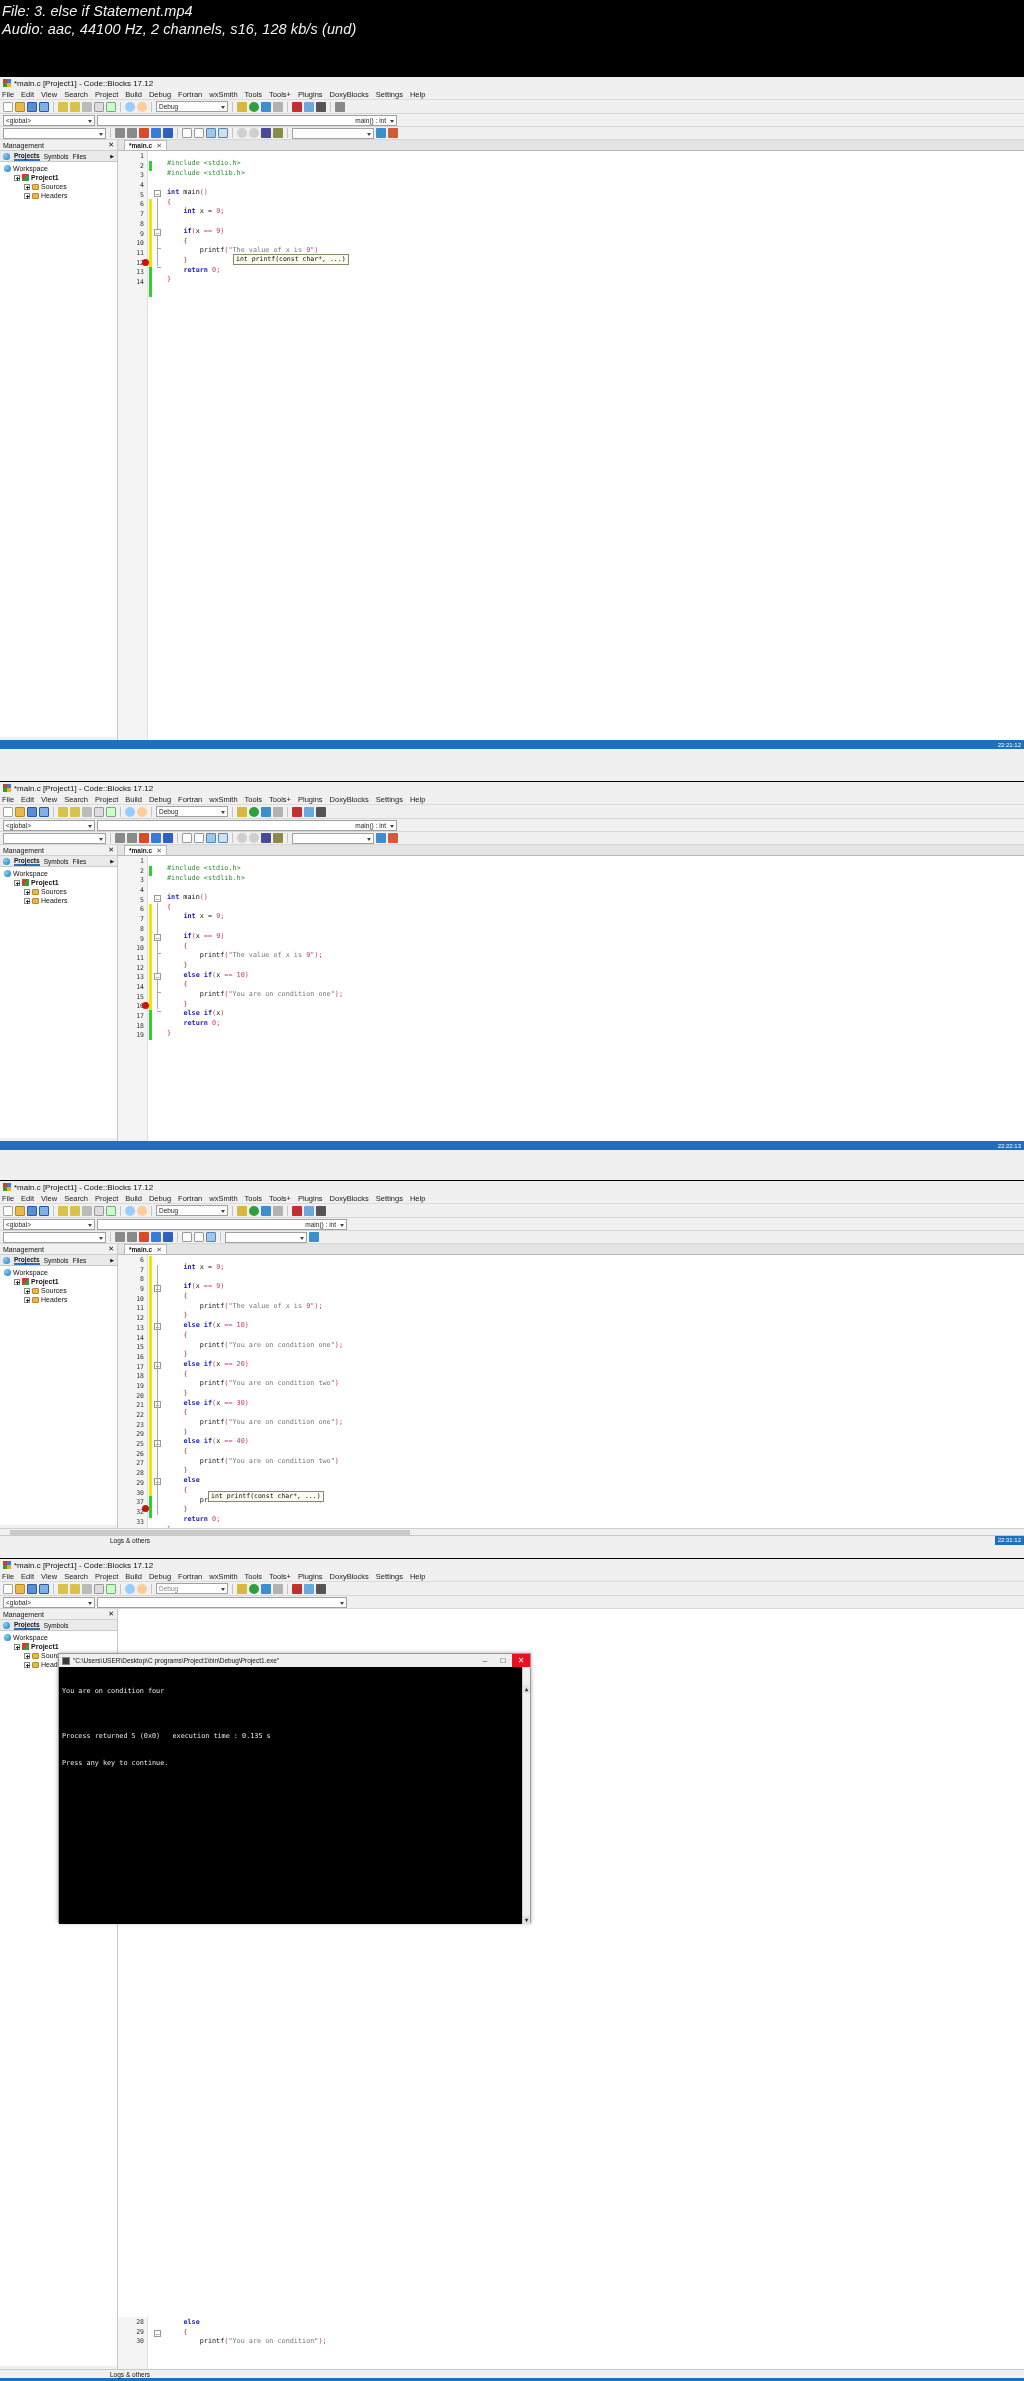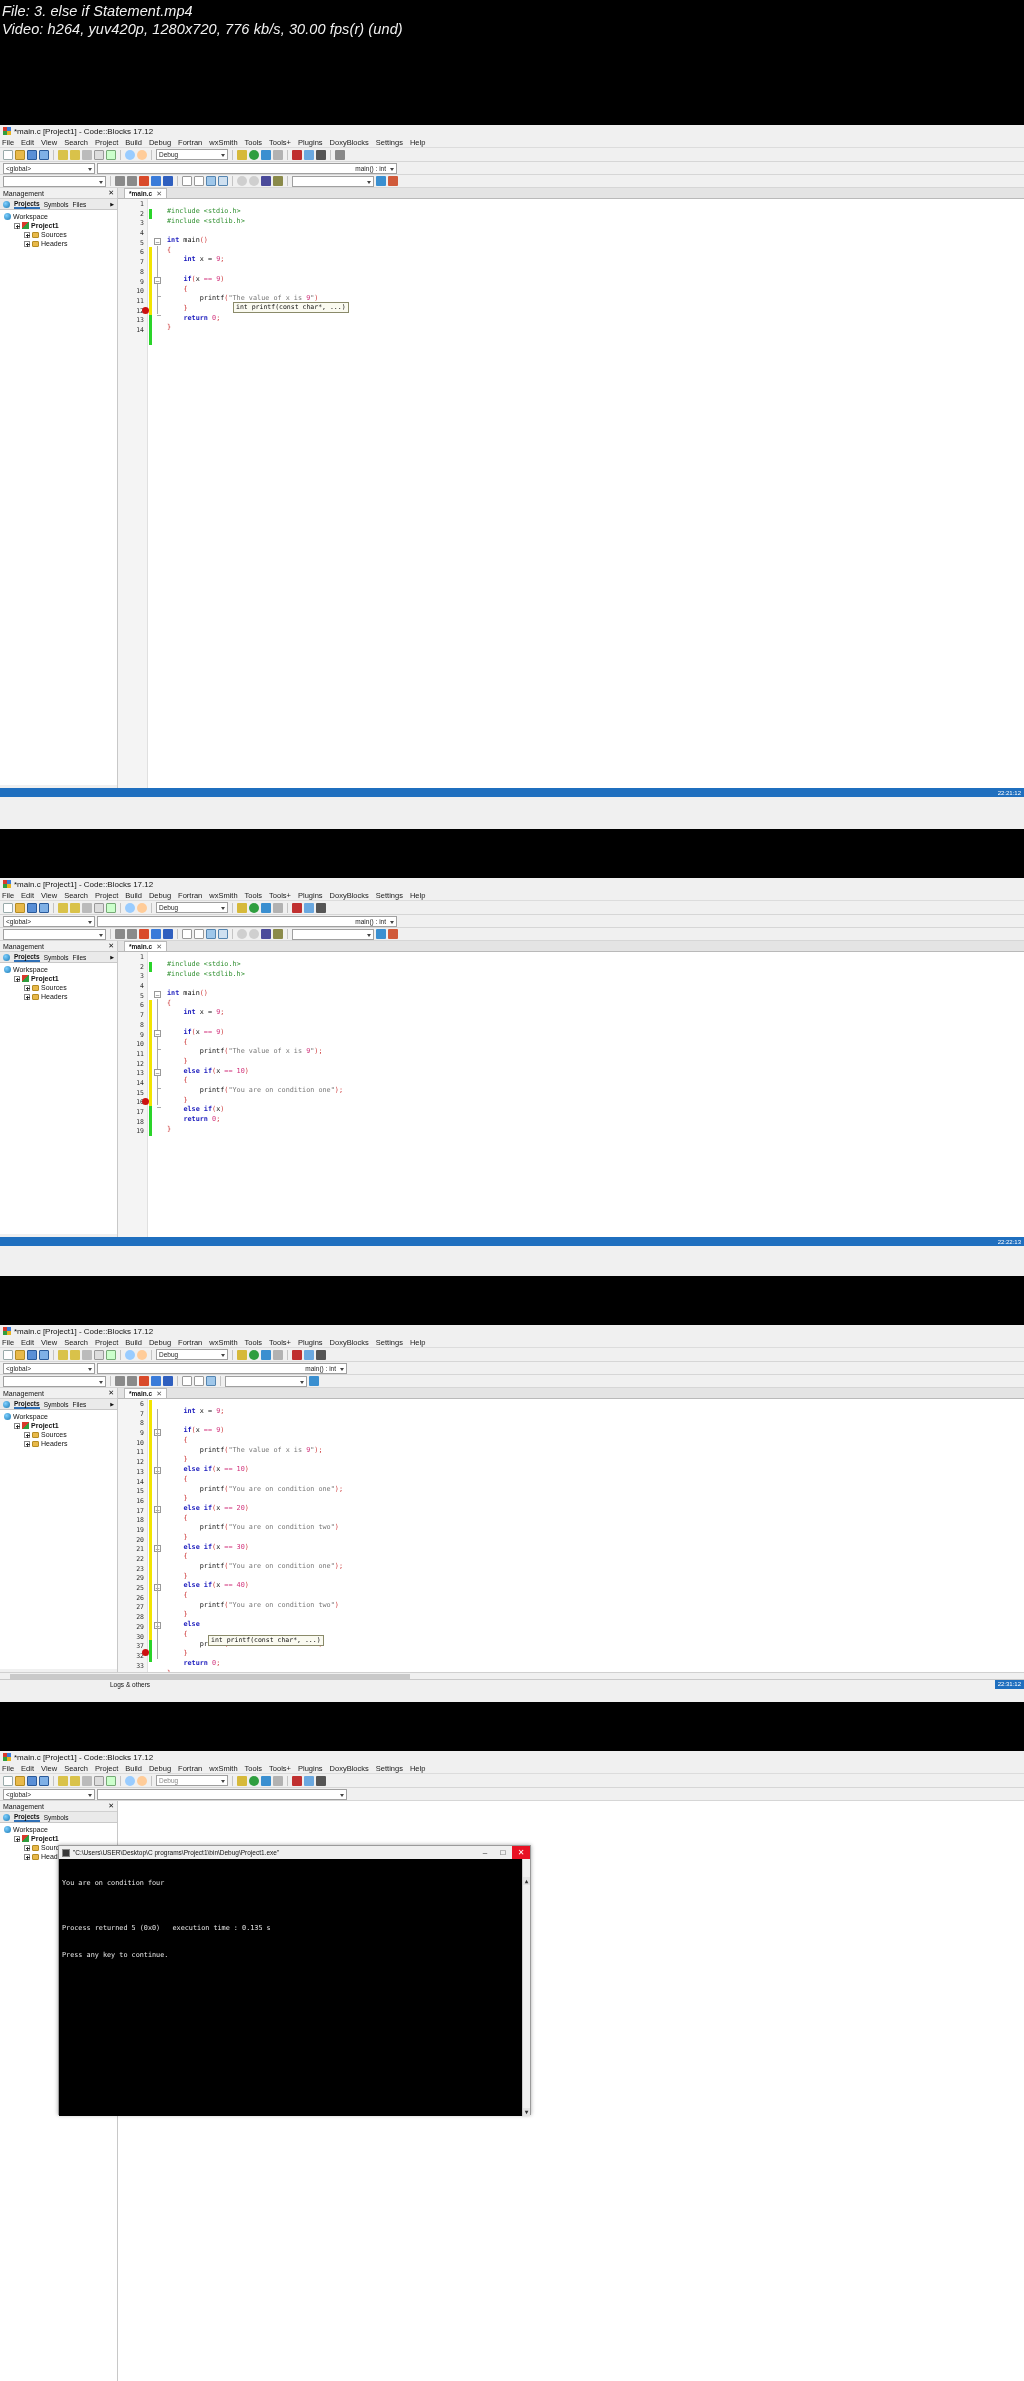--- a/index.html
+++ b/index.html
@@ -14,21 +14,21 @@
   .vidinfo{
     width:1024px; height:76px; background:#000; color:#f2f2f2;
     font-family:"Liberation Sans", sans-serif;
     font-style:italic; font-size:14.5px; line-height:18px;
     padding:2px 0 0 2px; letter-spacing:.1px;border-radius:22px;
   }
   .vidinfo div{ white-space:nowrap; }
 
   
   .cb{ position:relative; background:#f0f0f0; overflow:hidden;
-       border-top:1px solid #000;margin-top:48px; }
+       border-top:1px solid #000; }
   .titlebar{
     height:12px; background:#f0f0f0; display:flex; align-items:center;
     padding-left:3px; font-size:8px; color:#111; white-space:nowrap;
   }
   .cblogo{ width:8px; height:8px; margin-right:3px; flex:0 0 auto;
     background:
       linear-gradient(to right,#d93a2b 50%,#3a7bd9 50%) top/100% 50% no-repeat,
       linear-gradient(to right,#2f9e3f 50%,#e8b21e 50%) bottom/100% 50% no-repeat;
   }
   .menubar{
@@ -175,21 +175,21 @@
     background:#f0f0f0; border-left:1px solid #ccc;}
   .con-scroll .up,.con-scroll .dn{ height:8px; background:#e4e4e4;
     font-size:6px; text-align:center; line-height:8px; color:#333;}
   .con-scroll .dn{ position:absolute; bottom:0; width:100%; }
 </style>
 </head>
 <body>
 
 <div class="vidinfo">
   <div>File: 3. else if Statement.mp4</div>
-  <div>Video: h264, yuv420p, 1280x720, 776 kb/s, 30.00 fps(r) (und)</div>
+  <div>Audio: aac, 44100 Hz, 2 channels, s16, 128 kb/s (und)</div>
 </div>
 
 <div class="cb" id="p1" style="height:705px;">
   <div class="titlebar">
     <span class="cblogo"></span>
     <span>*main.c [Project1] - Code::Blocks 17.12</span>
   </div>
   <div class="menubar">
     <span>File</span>
     <span>Edit</span>

